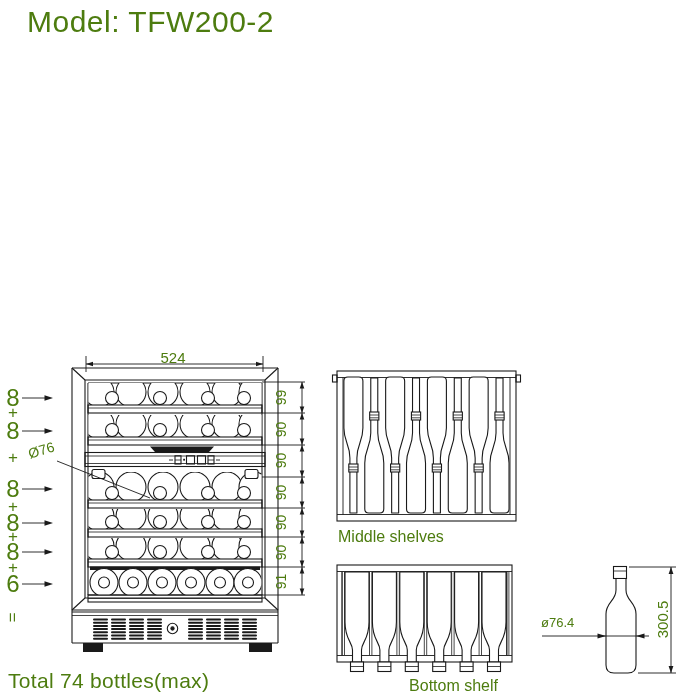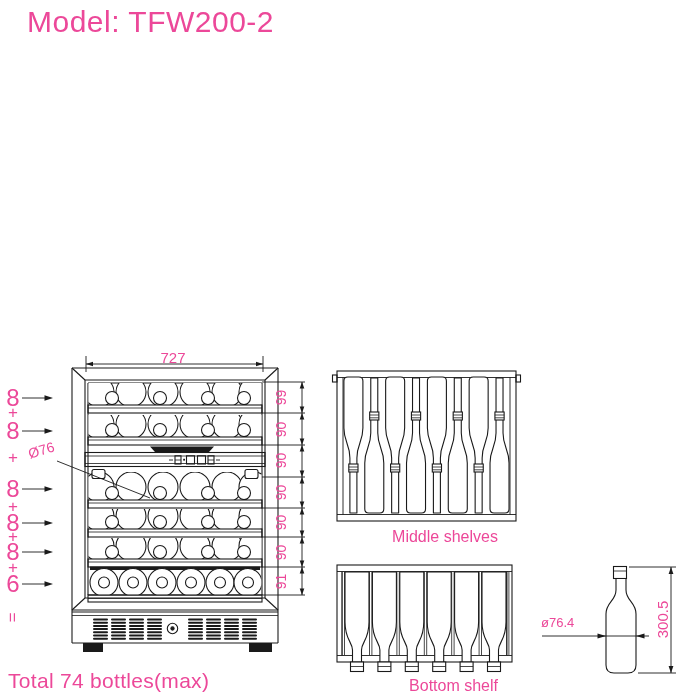--- a/index.html
+++ b/index.html
@@ -1,30 +1,30 @@
 <!DOCTYPE html>
 <html><head>
 <meta charset="utf-8">
 <style>
 *{box-sizing:border-box}
 html,body{margin:0;padding:0;background:#fff}
 .page{position:relative;width:676px;height:700px;background:#fff;overflow:hidden;
-  font-family:"Liberation Sans",sans-serif;color:#ec4899}
+  font-family:"Liberation Sans",sans-serif;color:#4d7c0f}
 svg{position:absolute;left:0;top:0}
 .lbl{position:absolute;white-space:nowrap;line-height:1}
 .title{left:27px;top:7px;font-size:30px;letter-spacing:.5px}
 .dim{font-size:15px}
 .d524{left:140px;top:350px;width:66px;text-align:center}
 .vdim{left:264px;width:34px;height:15px;text-align:center;transform:rotate(-90deg);font-size:14px}
 .cnt{left:5px;width:16px;text-align:center;font-size:24px}
 .plus{left:6px;width:14px;text-align:center;font-size:17px}
 .eq{left:5px;top:609px;width:14px;text-align:center;font-size:17px;transform:rotate(90deg)}
 .dia76{left:28px;top:443px;font-size:14px;transform:rotate(-17deg)}
 .cap{font-size:16px}
-.capmid{left:370px;top:529px;width:150px;text-align:center}
+.capmid{left:338px;top:529px;width:150px;text-align:left}
 .capbot{left:350px;top:678px;width:148px;text-align:right}
 .d764{left:541px;top:616px;font-size:13px}
 .d3005{left:639px;top:612px;width:46px;height:15px;text-align:center;font-size:15px;transform:rotate(-90deg)}
 .total{left:8px;top:670px;font-size:21px;letter-spacing:.3px}
 </style>
 </head>
 <body>
 
 <div class="page">
 
@@ -355,21 +355,21 @@
       <polygon points="636,636 644.5,633.6 644.5,638.4" fill="#1a1a1a" stroke="none"></polygon>
       <line x1="629" y1="567" x2="676" y2="567" stroke="#1a1a1a" stroke-width="0.9"></line>
       <line x1="638" y1="673" x2="676" y2="673" stroke="#1a1a1a" stroke-width="0.9"></line>
       <line x1="671" y1="567" x2="671" y2="673" stroke="#1a1a1a" stroke-width="0.9"></line>
       <polygon points="671,567 668.6,574 673.4,574" fill="#1a1a1a" stroke="none"></polygon>
       <polygon points="671,673 668.6,666 673.4,666" fill="#1a1a1a" stroke="none"></polygon>
     </svg>
 
   <div class="lbl title">Model: TFW200-2</div>
 
-  <div class="lbl dim d524">727</div>
+  <div class="lbl dim d524">524</div>
 
   <div class="lbl vdim" style="top:390px">99</div>
   <div class="lbl vdim" style="top:422px">90</div>
   <div class="lbl vdim" style="top:453px">90</div>
   <div class="lbl vdim" style="top:485px">90</div>
   <div class="lbl vdim" style="top:515px">90</div>
   <div class="lbl vdim" style="top:545px">90</div>
   <div class="lbl vdim" style="top:574px">91</div>
 
   <div class="lbl cnt" style="top:386px">8</div>

